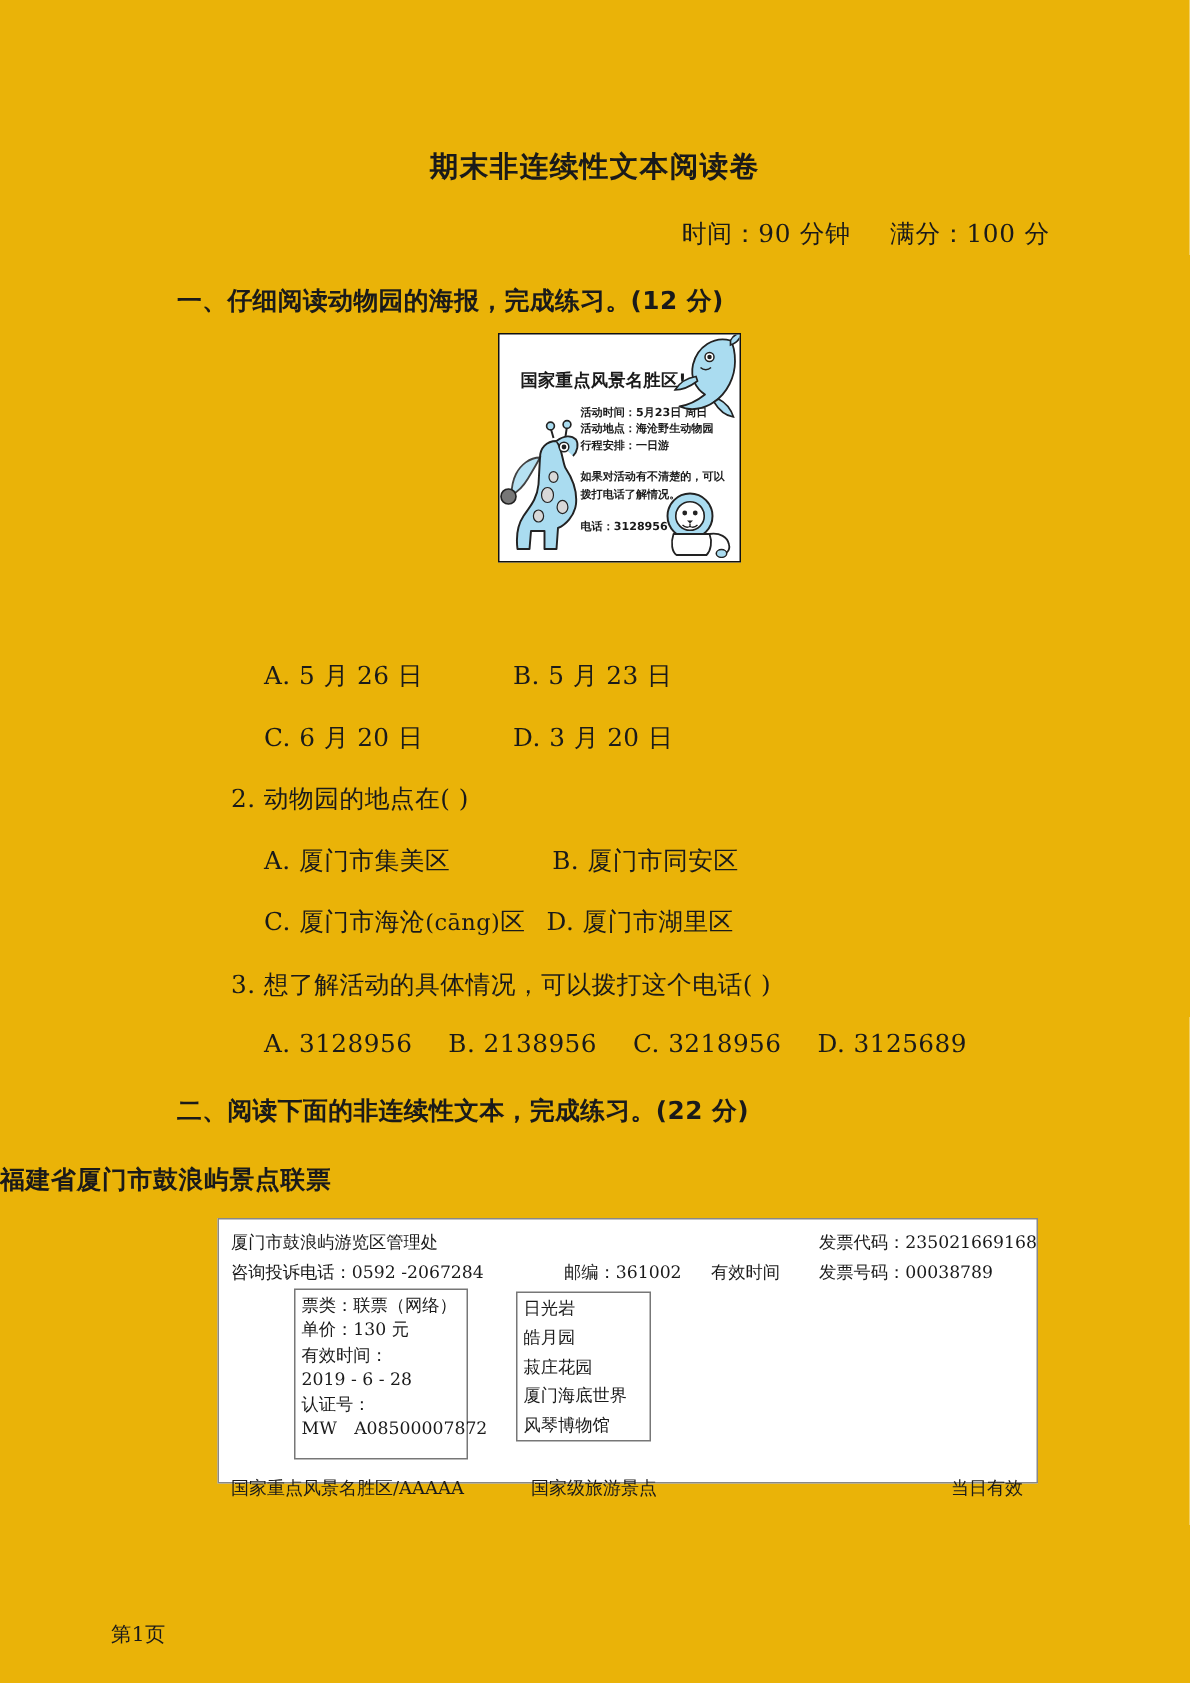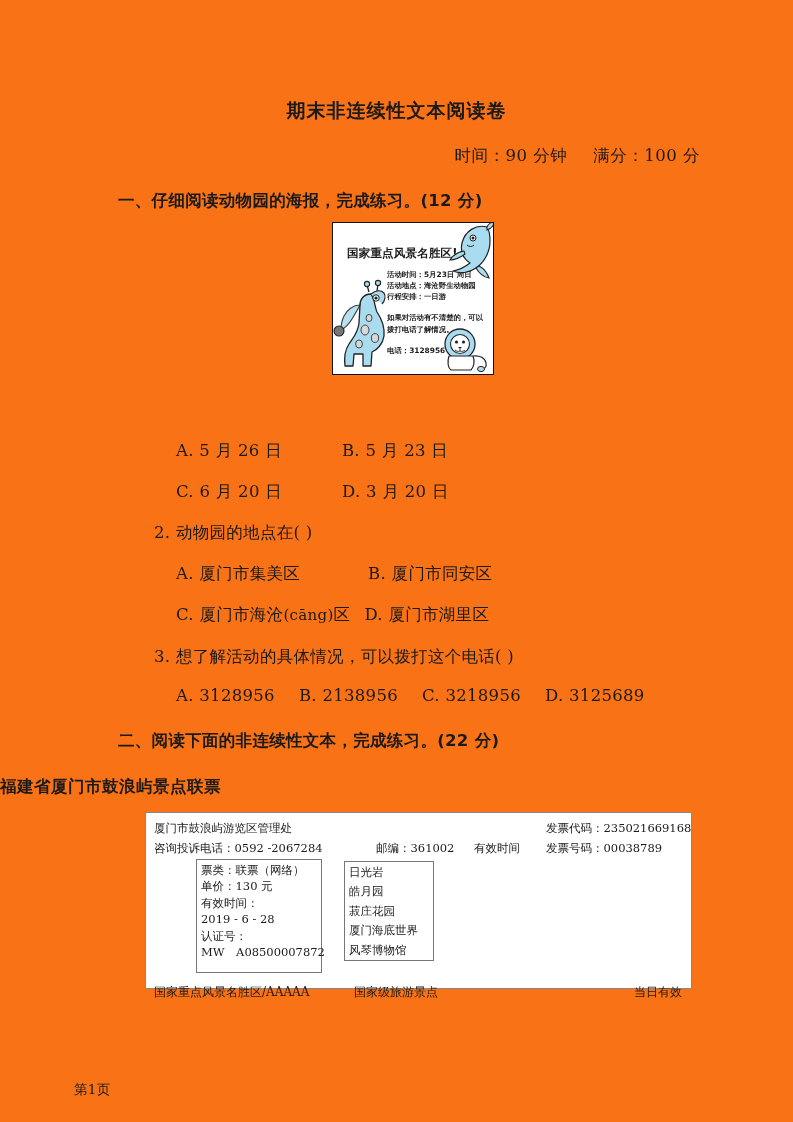--- a/index.html
+++ b/index.html
@@ -12,21 +12,21 @@
     height: 1122px;
     position: relative;
     font-family: "DejaVu Serif", "Liberation Serif", serif;
     color: #1a1a1a;
     overflow: hidden;
   }
 
   .page {
     position: absolute;
     inset: 0;
-    background: #f97316;
+    background: #eab308;
     padding-left: 16px;
   }
 
   
   .doc-title {
     position: absolute;
     top: 98px;
     left: 0;
     width: 793px;
     text-align: center;
@@ -183,21 +183,21 @@
   .hdr-row { position: relative; height: 20px; }
   .hdr-left  { position: absolute; left: 0; }
   .hdr-mid   { position: absolute; left: 222px; }
   .hdr-mid2  { position: absolute; left: 320px; }
   .hdr-right { position: absolute; left: 392px; }
 
   .box-left {
     position: absolute;
     left: 50px;
     top: 46px;
-    width: 126px;
+    width: 116px;
     height: 114px;
     border: 1px solid #777;
     padding: 2px 4px;
     box-sizing: border-box;
     font-size: 11.5px;
     line-height: 16.4px;
     white-space: nowrap;
   }
   .box-right {
     position: absolute;

